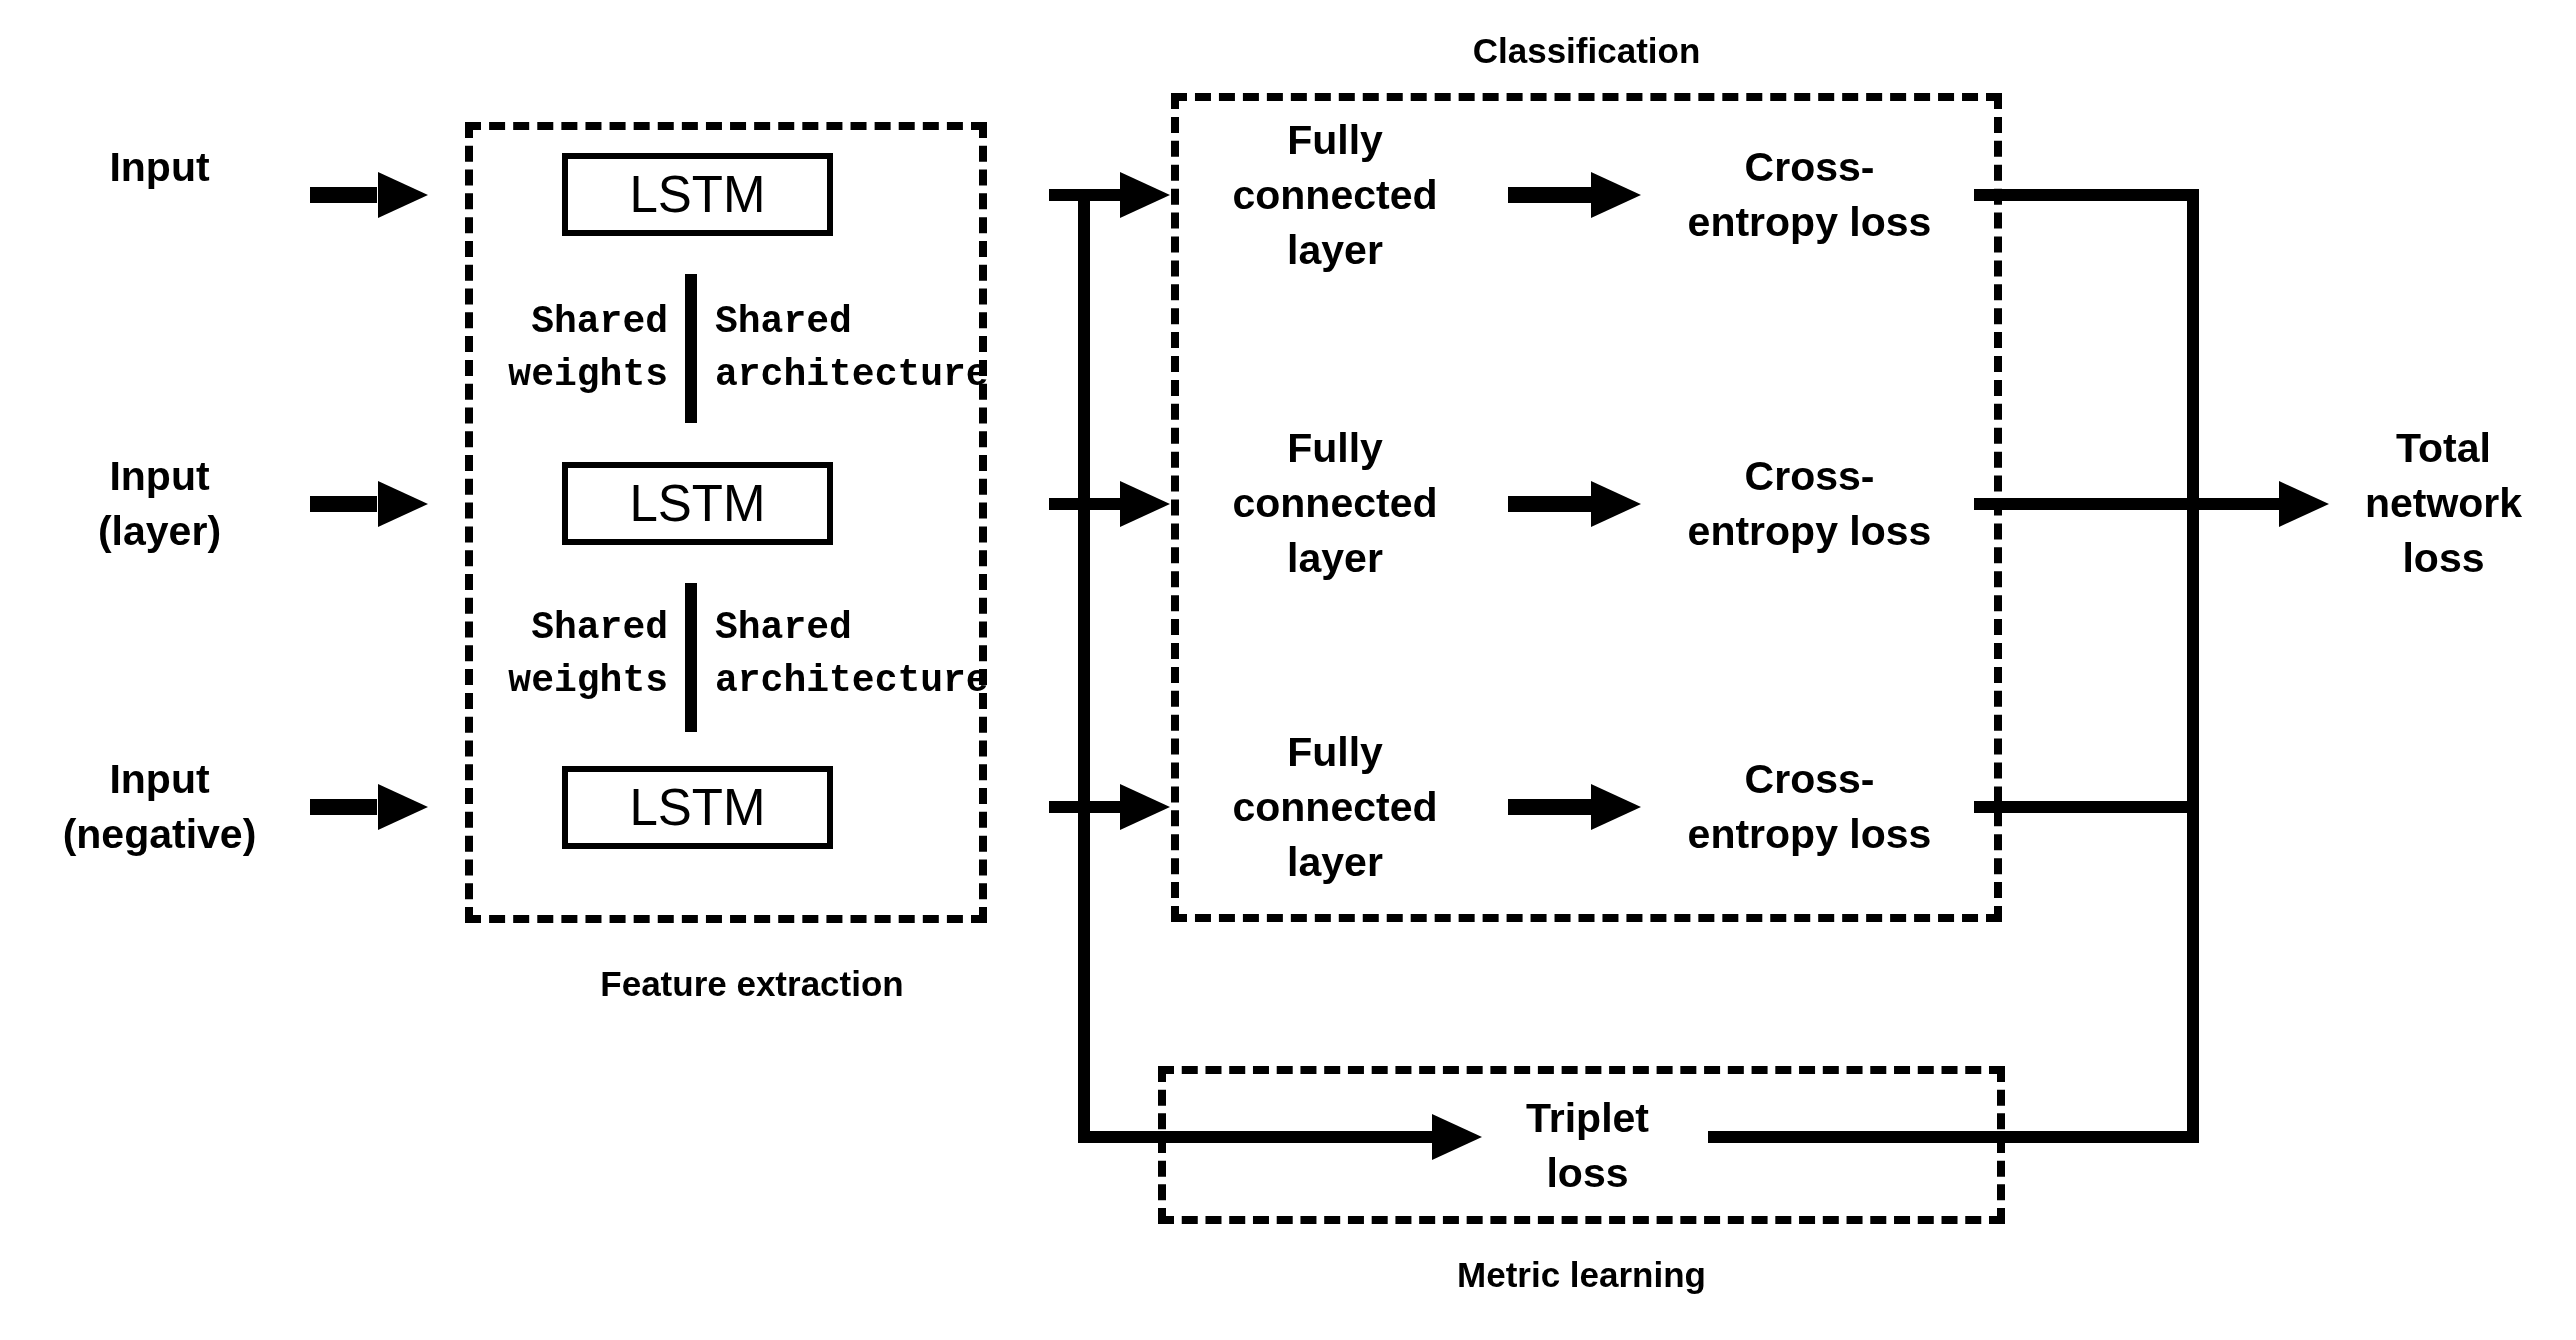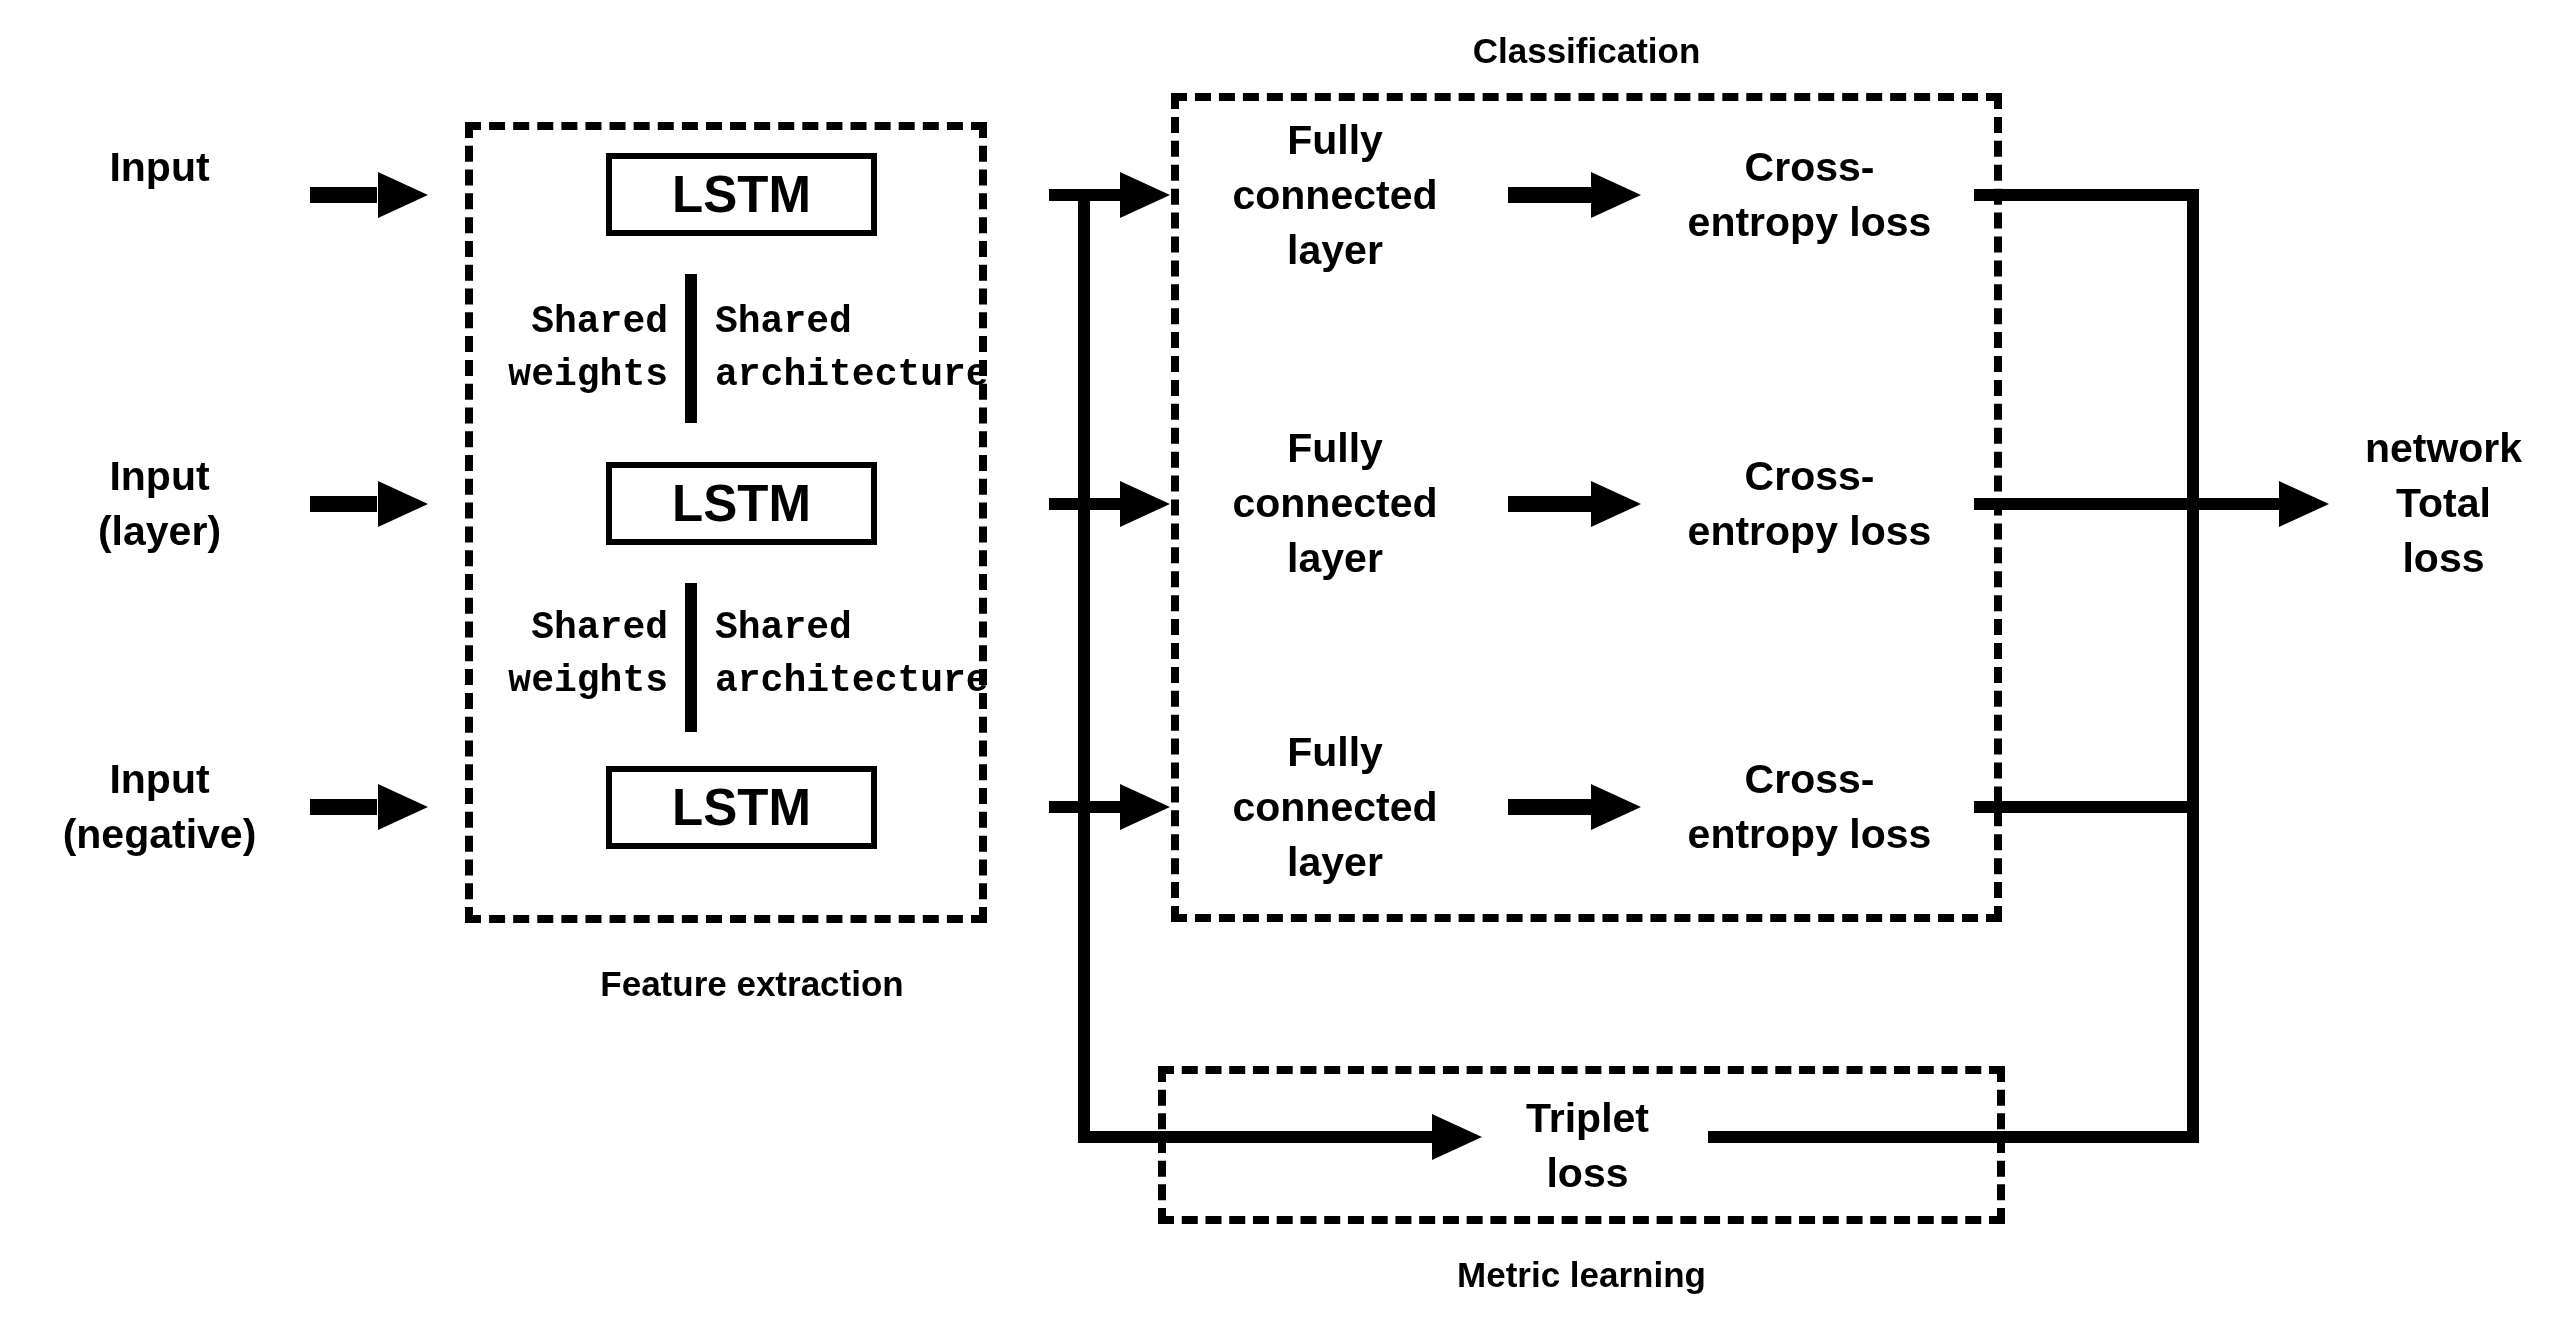--- a/index.html
+++ b/index.html
@@ -43,23 +43,22 @@
   .dashed-box{
     position:absolute;
     border:8px dashed var(--ink);
     background:transparent;
   }
   .lstm-box{
     position:absolute;
     left:562px;width:271px;height:83px;
     border:6.2px solid var(--ink);
     display:flex;align-items:center;justify-content:center;
-    font-size:51px;font-weight:bold;
+    font-size:51px;font-weight:normal;
     background:var(--bg);
-    margin-left:44px;
   }
   .hline{position:absolute;height:12.4px;background:var(--ink);}
   .vline{position:absolute;width:12.4px;background:var(--ink);}
   .thick-vdiv{position:absolute;left:685px;width:12.4px;background:var(--ink);}
   .ah-right{
     position:absolute;width:0;height:0;
     border-style:solid;
     border-width:23px 0 23px 50px;
     border-color:transparent transparent transparent var(--ink);
   }
@@ -188,22 +187,22 @@
     <div>entropy loss</div>
   </div>
 
   <div class="hline" style="left:1974px;top:189px;width:225px;"></div>
   <div class="hline" style="left:1974px;top:498px;width:305px;"></div>
   <div class="ah-right" style="left:2279px;top:481px;"></div>
   <div class="hline" style="left:1974px;top:801px;width:225px;"></div>
   <div class="vline" style="left:2187px;top:189px;height:954px;"></div>
 
   <div class="lbl" style="left:2315px;top:421px;width:257px;">
+    <div>Total</div>
     <div>network</div>
-    <div>Total</div>
     <div>loss</div>
   </div>
 
   <div class="dashed-box" style="left:1158px;top:1066px;width:847px;height:158px;"></div>
   <div class="lbl" style="left:1481px;top:1091px;width:213px;">
     <div>Triplet</div>
     <div>loss</div>
   </div>
   <div class="hline" style="left:1708px;top:1131px;width:491px;"></div>
   <div class="title" style="left:1158px;top:1249px;width:847px;">Metric learning</div>

